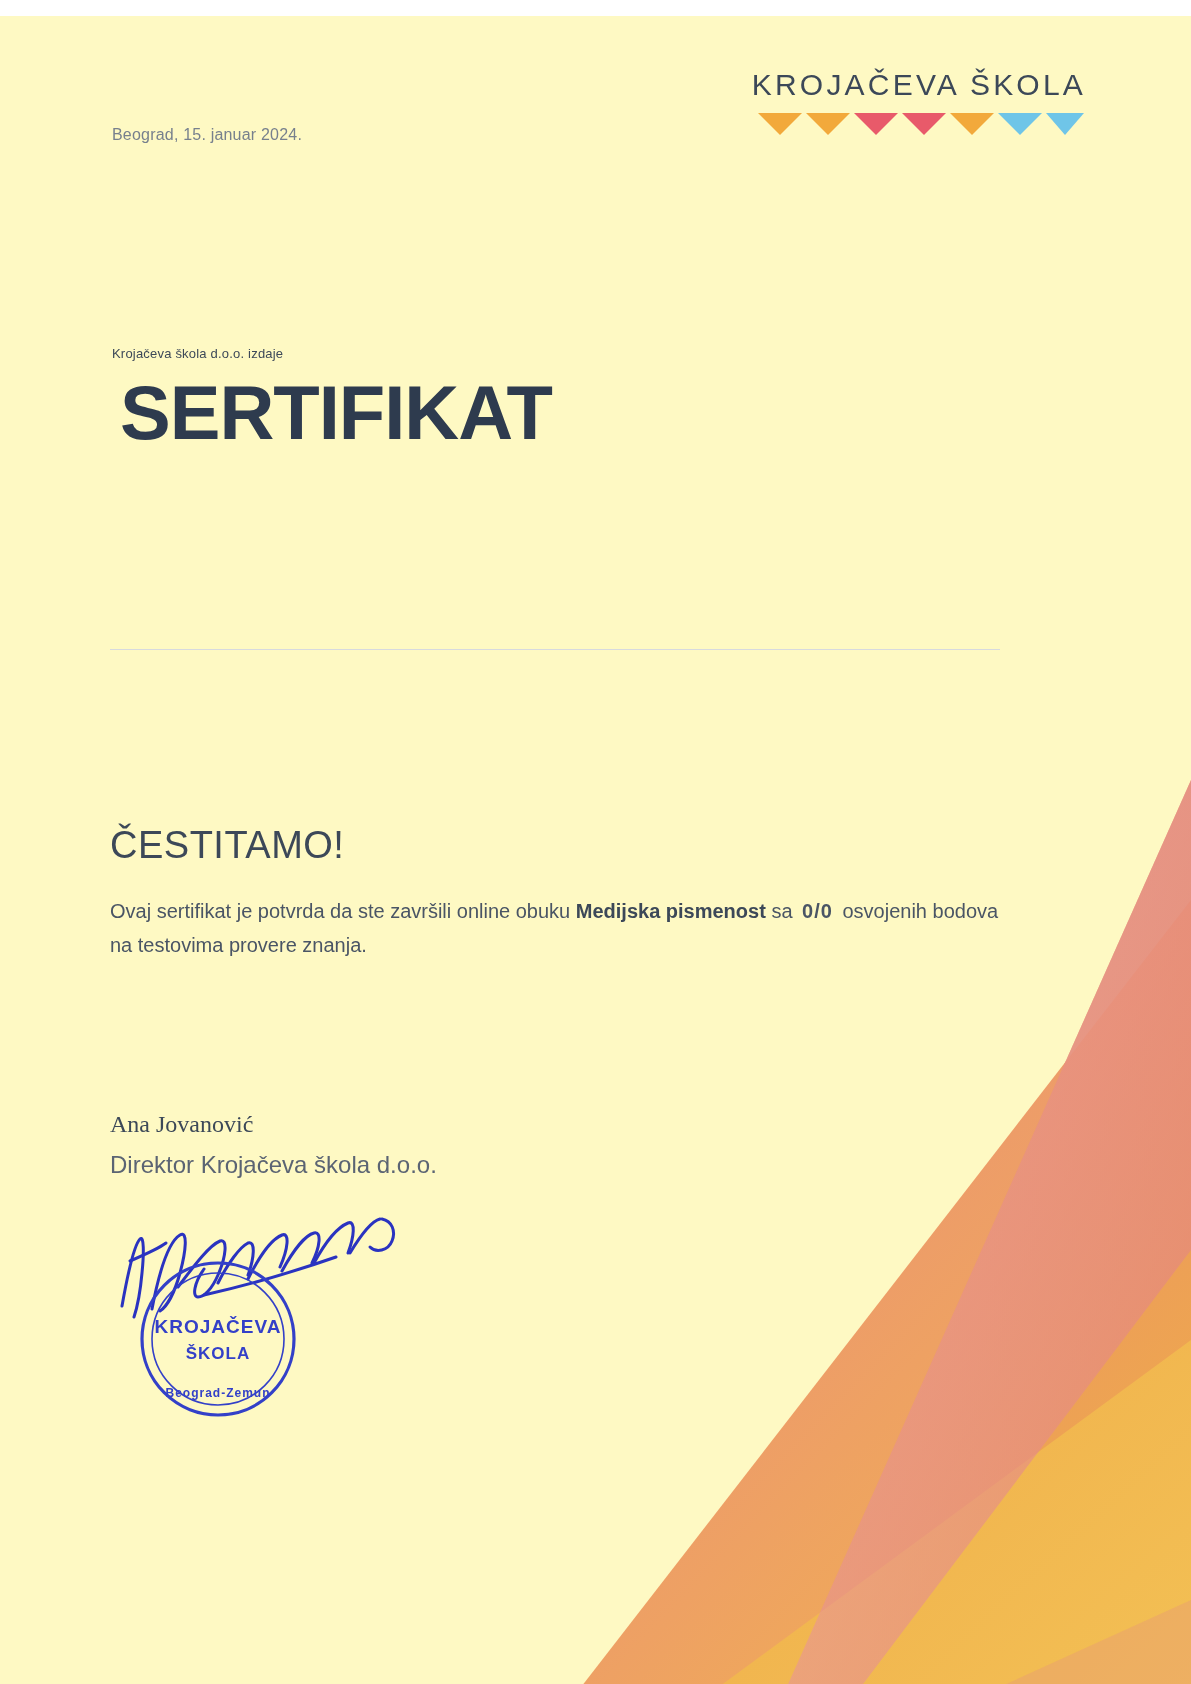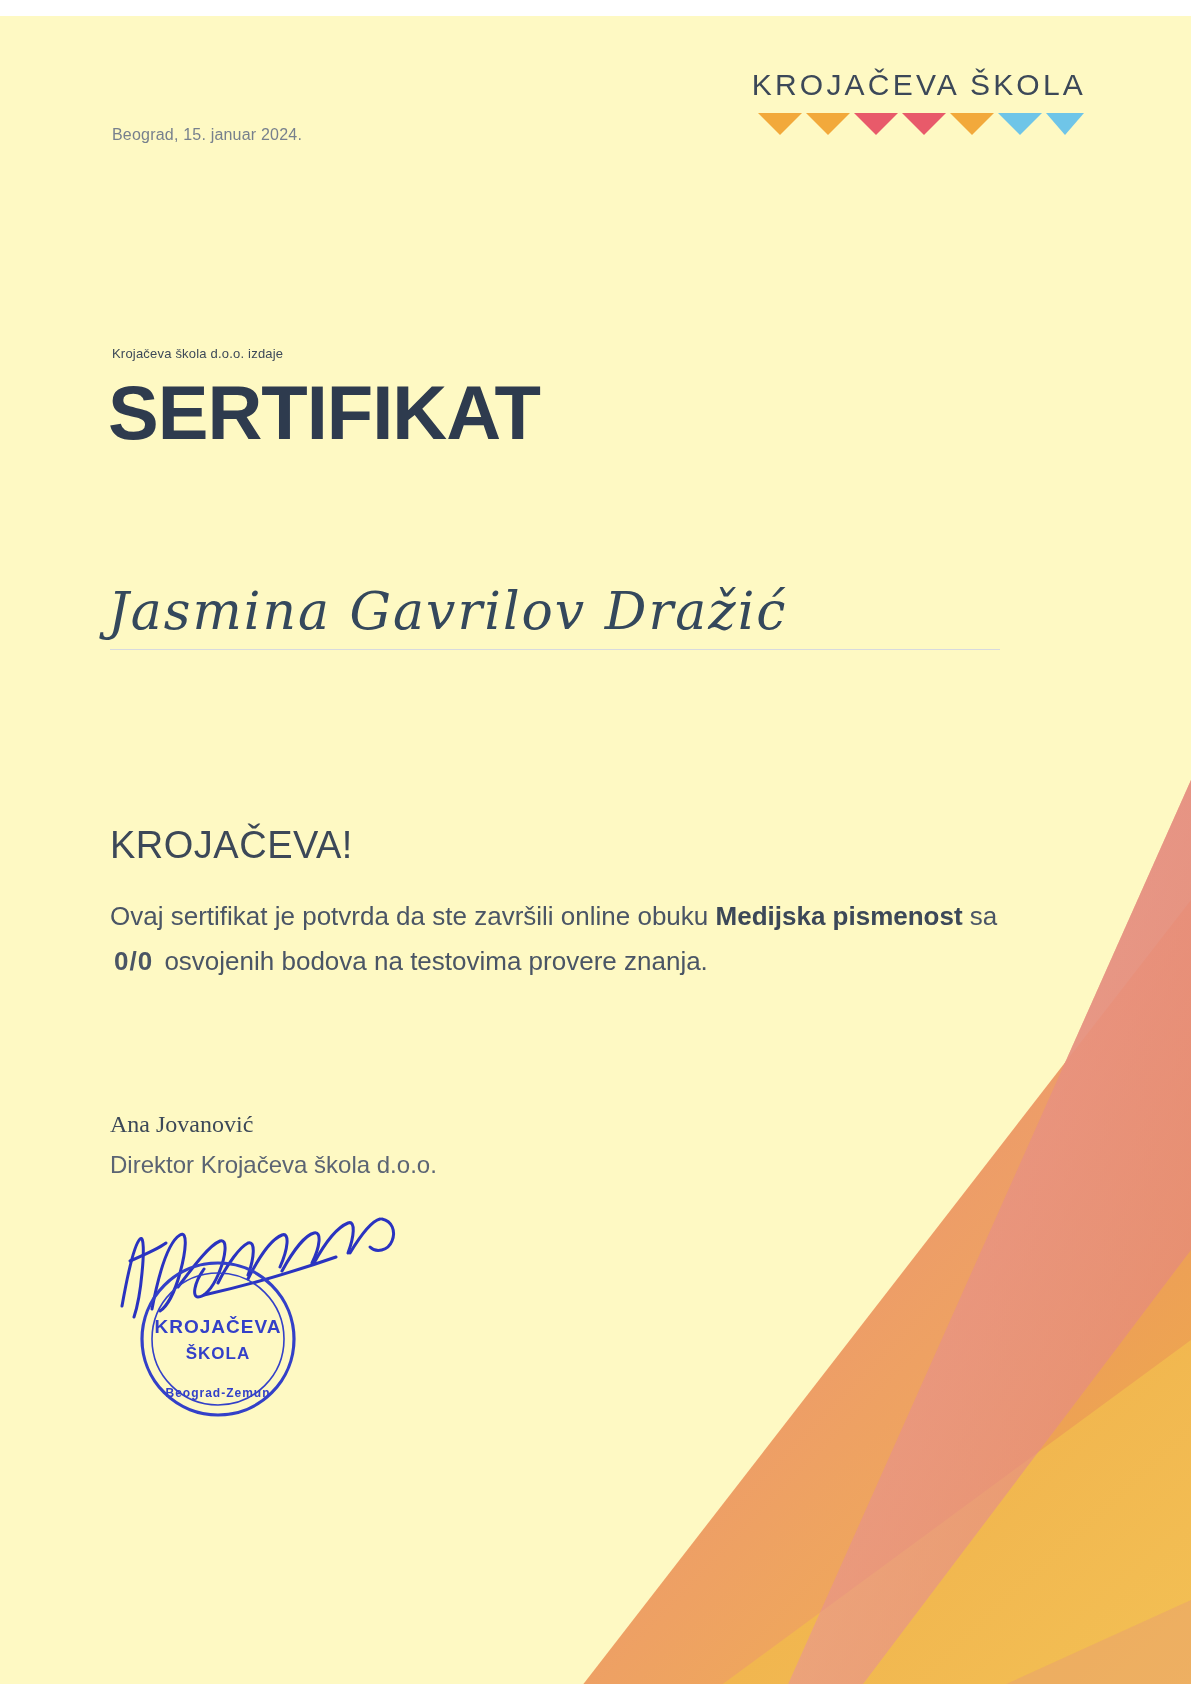--- a/index.html
+++ b/index.html
@@ -65,21 +65,21 @@
     position: absolute;
     top: 330px;
     left: 112px;
     font-size: 13px;
     color: #3c4858;
     letter-spacing: 0.2px;
   }
   .cert-title {
     position: absolute;
     top: 355px;
-    left: 108px;
+    left: 120px;
     font-size: 76px;
     font-weight: bold;
     letter-spacing: -1px;
     color: #2e3b4e;
     line-height: 1.1;
   }
 
   
   .recipient-name {
     position: absolute;
@@ -117,21 +117,21 @@
     left: 110px;
     font-size: 38px;
     color: #3c4858;
     letter-spacing: 0.5px;
   }
   .body-text {
     position: absolute;
     top: 878px;
     left: 110px;
     width: 900px;
-    font-size: 26px;
+    font-size: 20px;
     line-height: 1.72;
     color: #4a5565;
   }
   .body-text b {
     font-weight: bold;
     color: #3c4858;
   }
   .score {
     font-weight: bold;
     letter-spacing: 1px;
@@ -204,24 +204,23 @@
       <polygon points="242,2 286,2 264,24" fill="#6fc5e8"></polygon>
       <polygon points="290,2 328,2 309,24" fill="#6fc5e8"></polygon>
     </svg>
   </div>
 
   <div class="issue-date">Beograd, 15. januar 2024.</div>
 
   <div class="issuer-line">Krojačeva škola d.o.o. izdaje</div>
   <div class="cert-title">SERTIFIKAT</div>
 
-  <div class="recipient-name">Jasmina  Gavrilov  Dražić</div>
   <div class="recipient-rule"></div>
 
-  <div class="congrats">KROJAČEVA!</div>
+  <div class="congrats">ČESTITAMO!</div>
   <div class="body-text">
     <span>Ovaj sertifikat je potvrda da ste završili online obuku </span><b>Medijska pismenost</b>
     <span>sa</span>
     <span class="score">0/0</span>
     <span>osvojenih bodova na testovima provere znanja.</span>
   </div>
 
   <div class="signer-name">Ana Jovanović</div>
   <div class="signer-role">Direktor Krojačeva škola d.o.o.</div>
 

